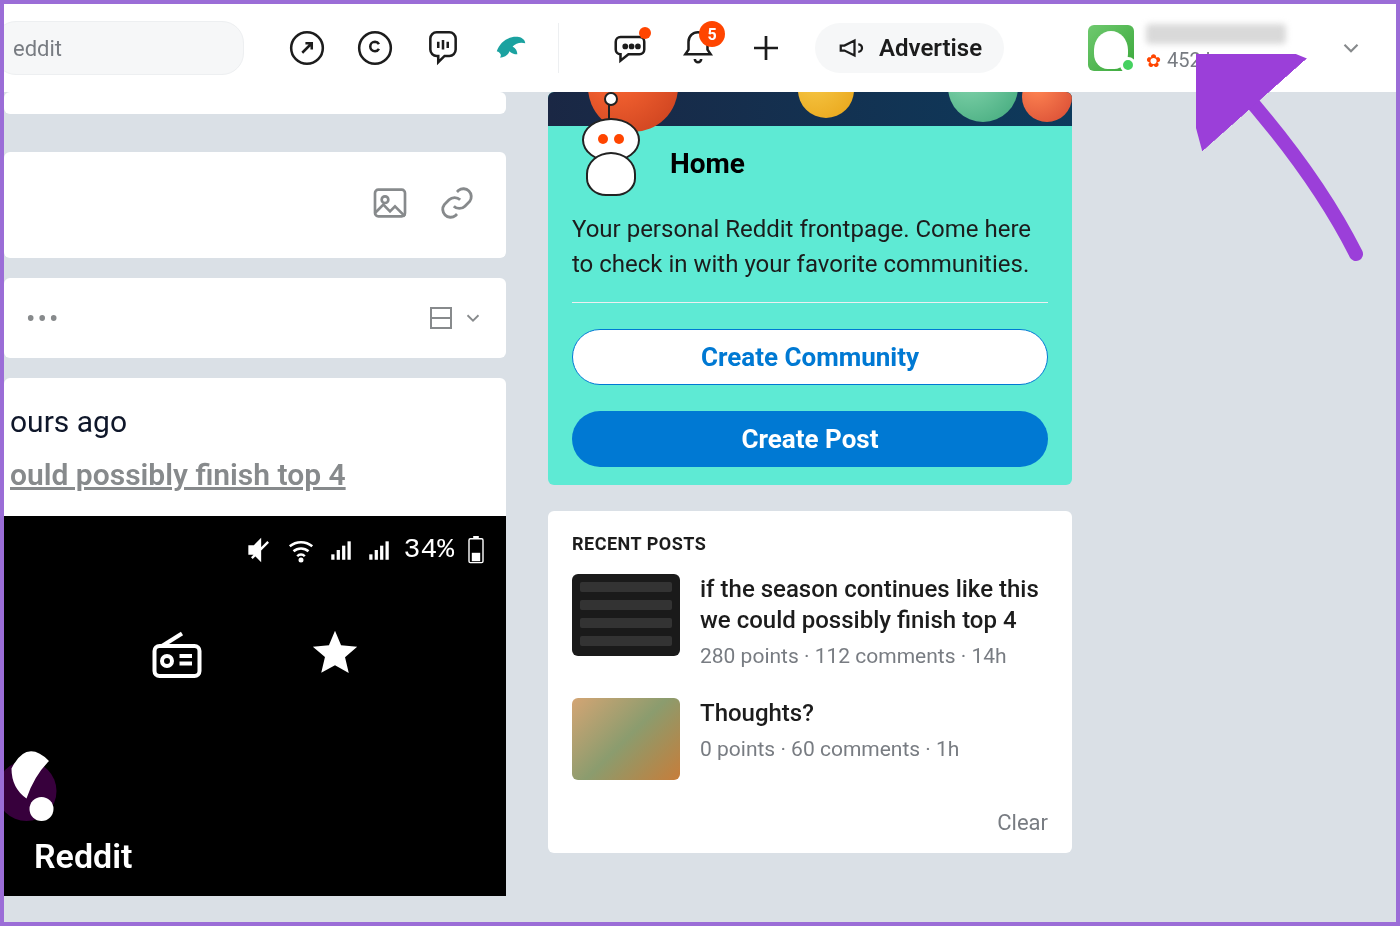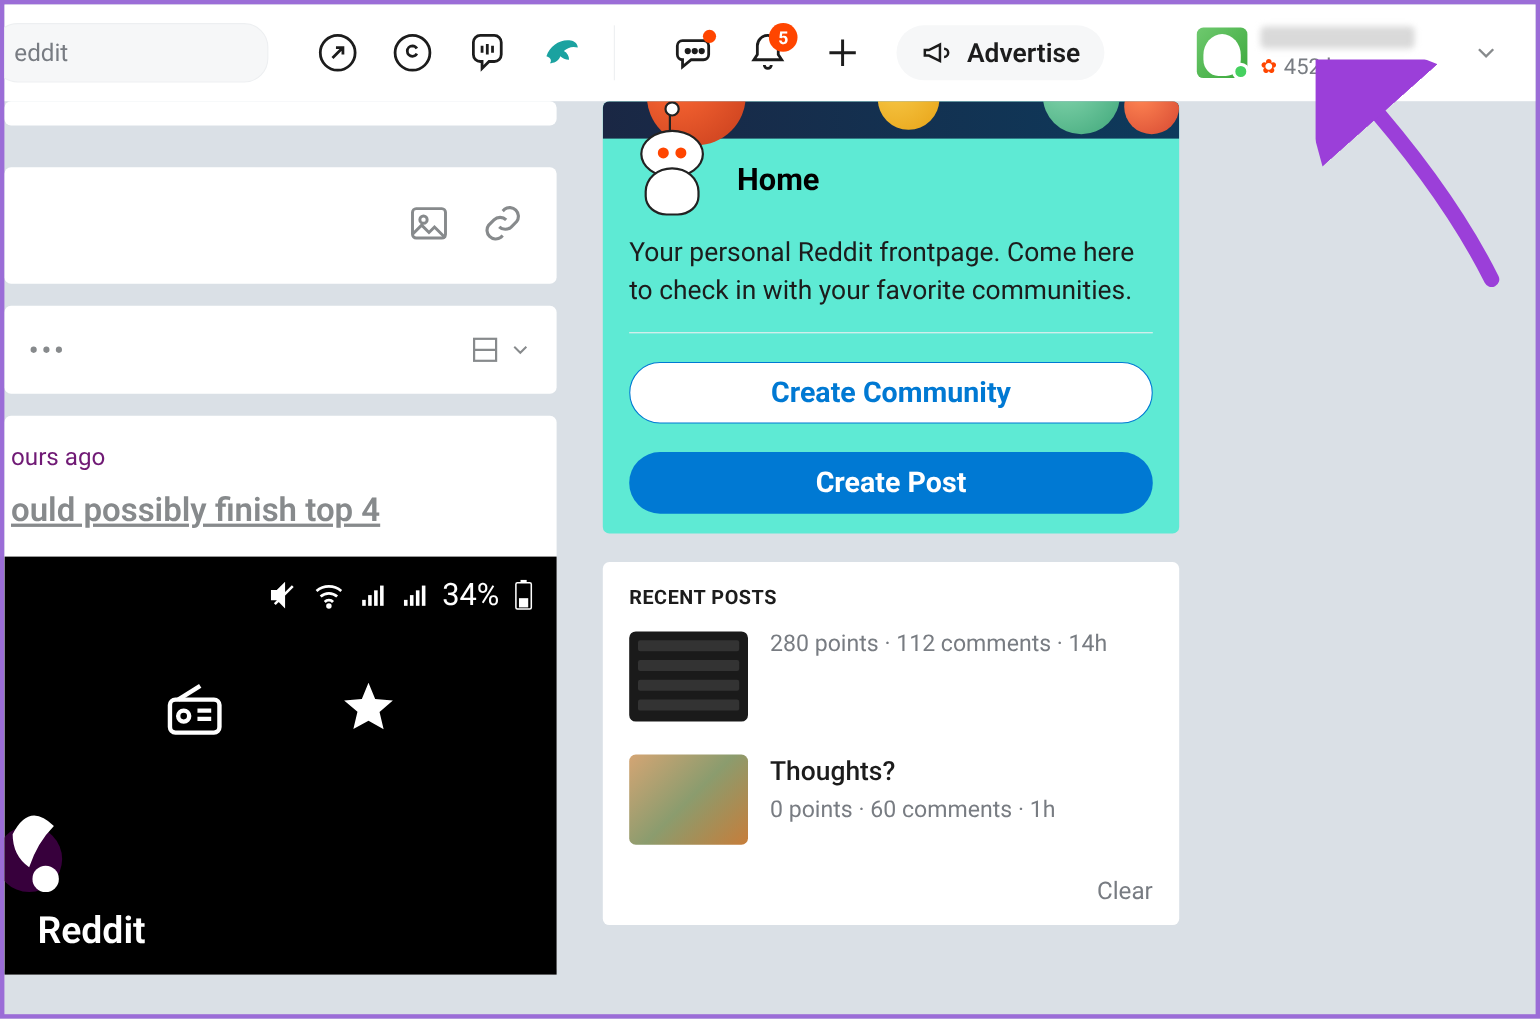--- a/index.html
+++ b/index.html
@@ -60,24 +60,24 @@
   .left-col {
     position:absolute; left:0; top:88px; width:502px; bottom:0;
   }
   .card { background:#fff; border-radius:6px; margin-bottom:20px; }
   .compose-card{ height:106px; margin-top:38px; display:flex; align-items:center; justify-content:flex-end; gap:28px; padding:0 30px;}
   .compose-icon{ color:#878a8c; cursor:pointer;}
   .sort-card{ height:80px; display:flex; align-items:center; padding:0 22px; gap:14px;}
   .dots{ font-size:28px; color:#878a8c; letter-spacing:2px; cursor:pointer;}
   .view-toggle{ margin-left:auto; display:flex; align-items:center; gap:6px; color:#878a8c; cursor:pointer;}
   .post-card{ padding: 26px 0 0 0; }
-  .post-time{ color:#701a75; font-size:22px; padding-left:6px;}
+  .post-time{ color:#0f172a; font-size:30px; padding-left:6px;}
   .post-title{ font-size:30px; font-weight:600; color:#878a8c; margin:18px 0 24px 0; padding-left:6px;text-decoration:underline;}
   .post-img{ width:100%; height:380px; background:#000; position:relative; color:#fff;}
-  .status-bar{ position:absolute; top:18px; right:20px; display:flex; align-items:center; gap:12px; font-size:28px;}
+  .status-bar{ position:absolute; top:18px; right:20px; display:flex; align-items:center; gap:12px; font-size:28px;font-family:Liberation Mono, monospace;}
   .post-icons-row{position:absolute; top:110px; left:0; right:0; display:flex; justify-content:center; gap:100px;}
   .pl-badge{ position:absolute; left:0; top:200px; width:60px; height:120px; }
   .league-txt{ position:absolute; bottom:20px; left:30px; font-size:34px; font-weight:600;}
 
   
   .right-col{ position:absolute; left:544px; top:88px; width:524px; }
   .home-card{ background:#5eead4; border-radius:6px; overflow:hidden; }
   .banner{ height:34px; background:linear-gradient(90deg,#1a2744,#0d3a5c); position:relative;}
   .planet{position:absolute; border-radius:50%;}
   .p1{width:90px;height:90px;background:radial-gradient(circle at 30% 30%,#ff6b35,#c73e1d);top:-50px;left:40px;}
@@ -309,20 +309,21 @@
     <div class="recent-h">RECENT POSTS</div>
 
     <div class="recent-item">
       <div class="thumb thumb1">
         <div class="tline"></div>
           <div class="tline"></div>
           <div class="tline"></div>
           <div class="tline"></div>
       </div>
       <div>
+        <div class="r-title">if the season continues like this we could possibly finish top 4</div>
         <div class="r-meta">280 points · 112 comments · 14h</div>
       </div>
     </div>
 
     <div class="recent-item">
       <div class="thumb thumb2"></div>
       <div>
         <div class="r-title">Thoughts?</div>
         <div class="r-meta">0 points · 60 comments · 1h</div>
       </div>

